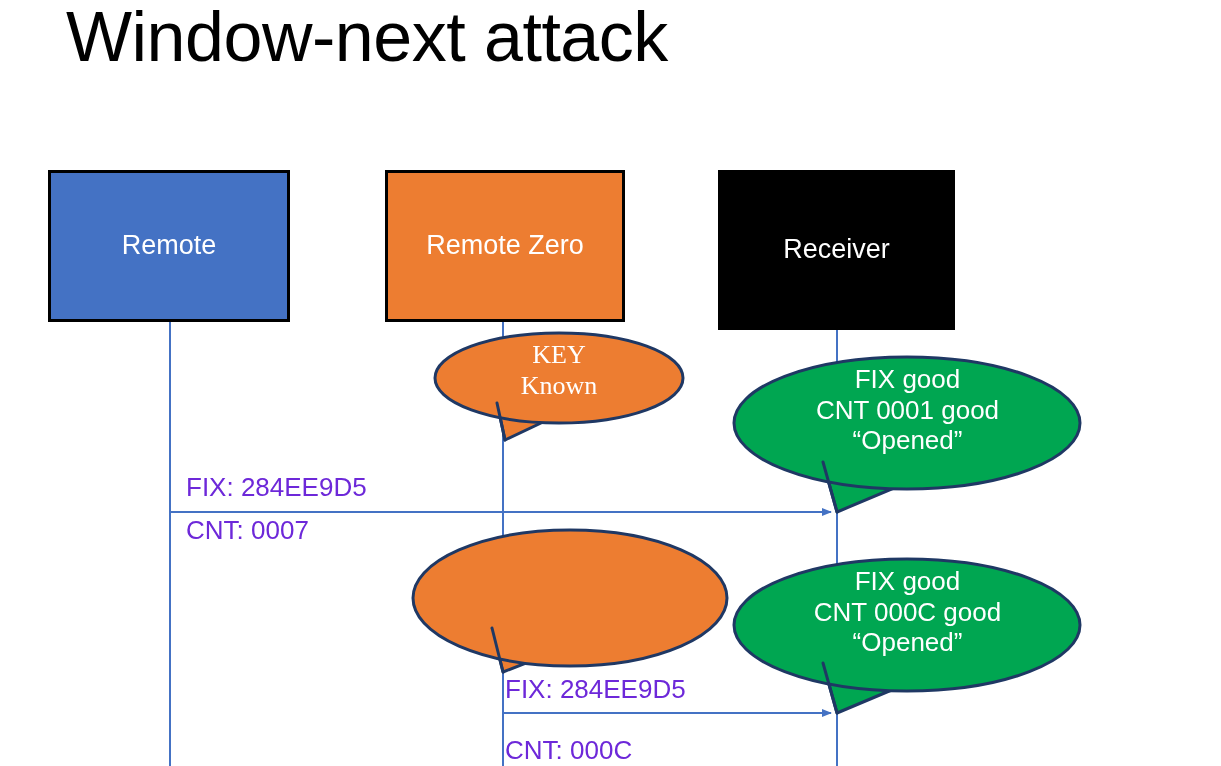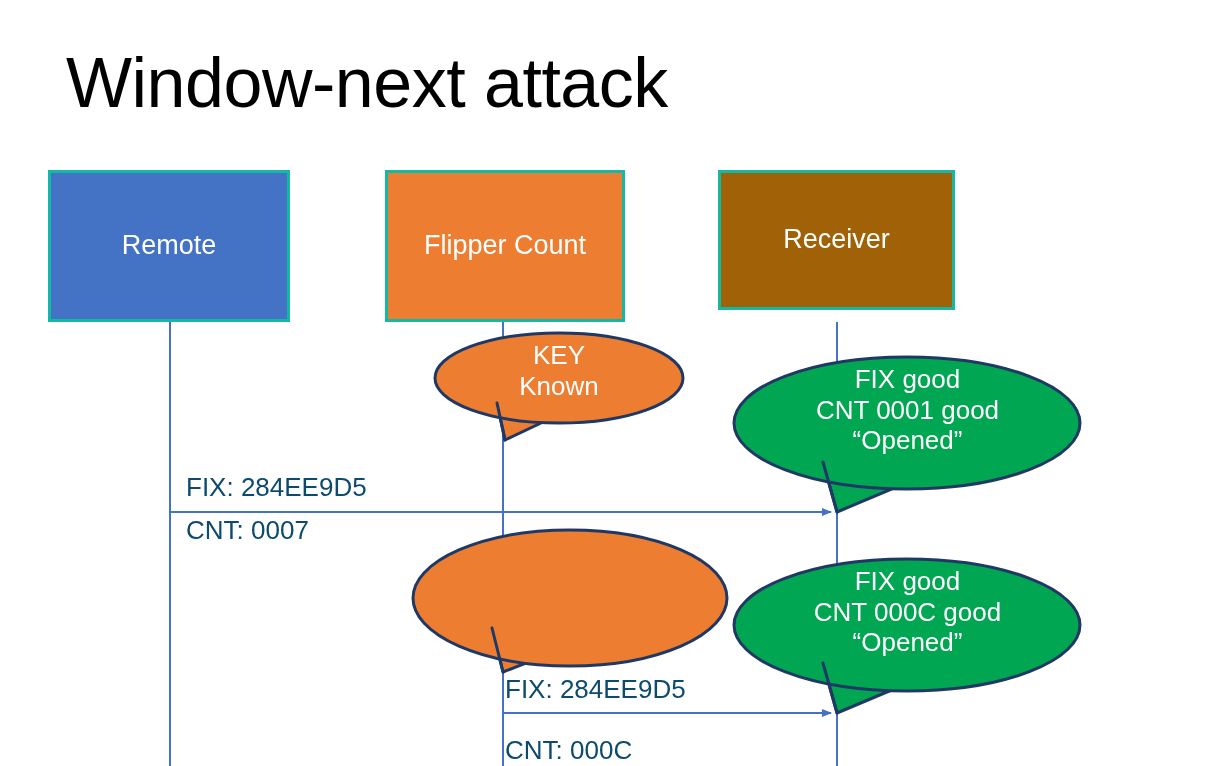--- a/index.html
+++ b/index.html
@@ -25,72 +25,71 @@
   #slide-title {
     position: absolute;
     left: 66px;
     top: 2px;
     font-size: 70px;
     line-height: 1.0;
     font-weight: 300;
     color: #000000;
     letter-spacing: -0.5px;
     white-space: nowrap;
-    margin-top: 46px;
   }
 
   
   #canvas {
     position: absolute;
     left: 0;
     top: 0;
     width: 1221px;
     height: 766px;
   }
 
   
   .actor-box {
     position: absolute;
     box-sizing: border-box;
-    border: 3px solid #14b8a6;
+    border: 3px solid #000000;
     display: flex;
     align-items: center;
     justify-content: center;
   }
   .actor-label {
     color: #ffffff;
     font-size: 27px;
     font-weight: 400;
     line-height: 1.1;
     text-align: center;
     white-space: nowrap;
   }
   #actor-remote   { left: 48px;  top: 170px; width: 242px; height: 152px; background: #4472C4; }
   #actor-flipper  { left: 385px; top: 170px; width: 240px; height: 152px; background: #ED7D31; }
-  #actor-receiver { left: 718px; top: 170px; width: 237px; height: 140px; background: #a16207; }
+  #actor-receiver { left: 718px; top: 170px; width: 237px; height: 160px; background: #000000; }
 
   
   .callout-text {
     position: absolute;
     color: #ffffff;
     font-size: 26px;
     line-height: 1.18;
     text-align: center;
     white-space: pre-line;
     pointer-events: none;
   }
-  #callout-key-text      { left: 435px; top: 340px; width: 248px; }
+  #callout-key-text      { left: 435px; top: 340px; width: 248px; font-family: Liberation Serif, serif; }
   #callout-send-text     { left: 413px; top: 533px; width: 314px; }
   #callout-recv1-text    { left: 735px; top: 364px; width: 345px; }
   #callout-recv2-text    { left: 735px; top: 566px; width: 345px; }
 
   
   .msg-label {
     position: absolute;
-    color: #0c4a6e;
+    color: #6d28d9;
     font-size: 26px;
     line-height: 1.0;
     white-space: nowrap;
   }
   #msg1-fix { left: 186px; top: 474px; }
   #msg1-cnt { left: 186px; top: 517px; }
   #msg2-fix { left: 505px; top: 676px; }
   #msg2-cnt { left: 505px; top: 737px; }
 </style>
 </head>
@@ -138,21 +137,21 @@
       <ellipse cx="907" cy="625" rx="173" ry="66" fill="#00A651" stroke="#1F3864" stroke-width="3"></ellipse>
       <path d="M 837,713 L 823,663" fill="none" stroke="#1F3864" stroke-width="3" stroke-linecap="round"></path>
     </g>
   </svg>
 
   <div class="actor-box" id="actor-remote">
     <span class="actor-label">Remote</span>
   </div>
 
   <div class="actor-box" id="actor-flipper">
-    <span class="actor-label">Flipper Count</span>
+    <span class="actor-label">Remote Zero</span>
   </div>
 
   <div class="actor-box" id="actor-receiver">
     <span class="actor-label">Receiver</span>
   </div>
 
   <div class="callout-text" id="callout-key-text">KEY
 Known</div>
 
   <div class="callout-text" id="callout-recv1-text">FIX good

